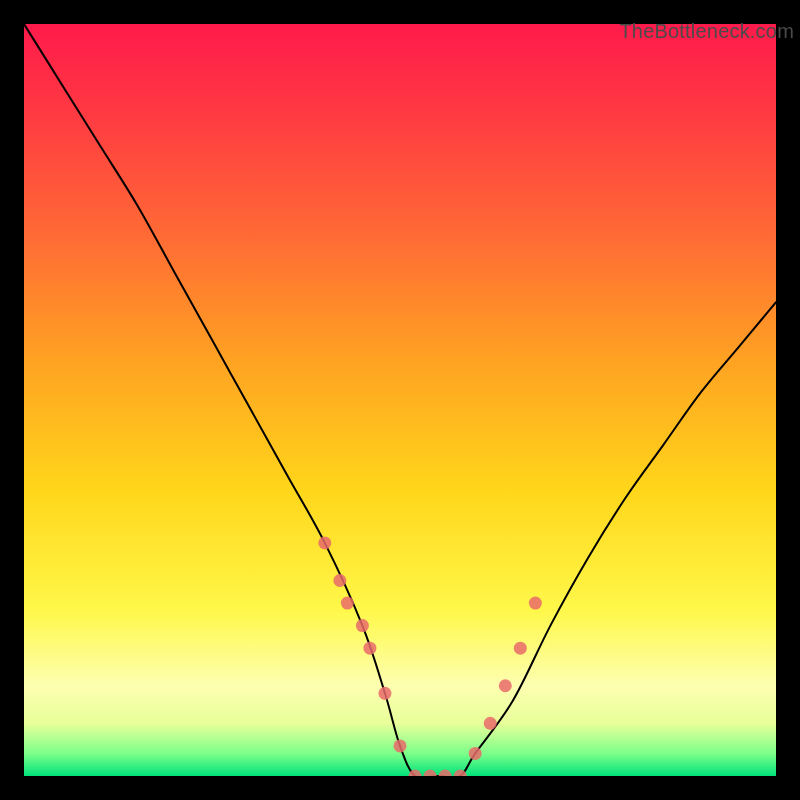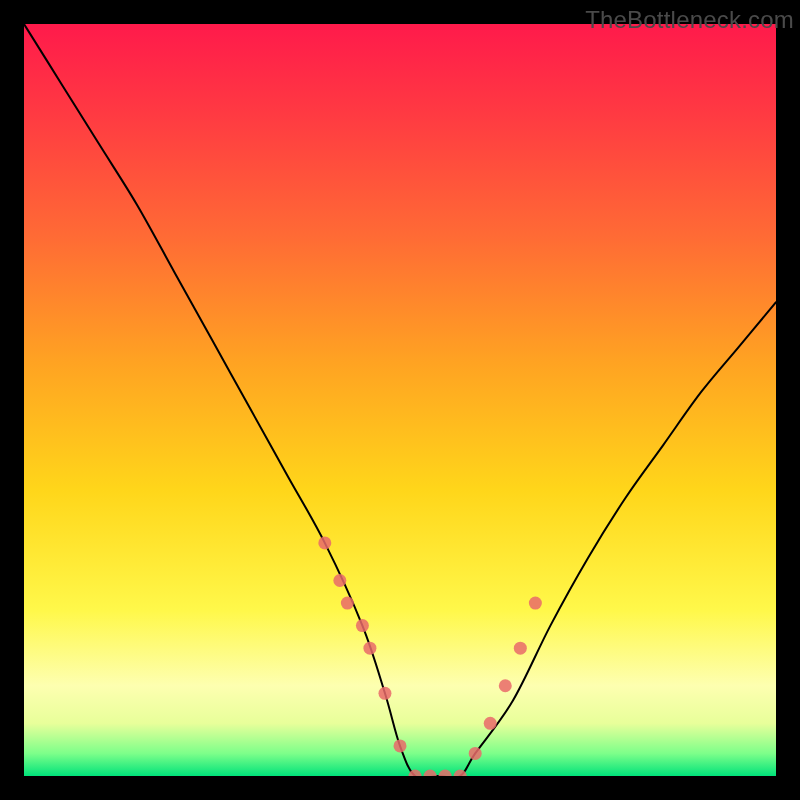--- a/index.html
+++ b/index.html
@@ -31,24 +31,24 @@
       #ffd61a 62%,
       #fff84a 78%,
       #fdffb0 88%,
       #e8ff9a 93%,
       #7dff8a 97%,
       #00e27a 100%
     );
   }
   .watermark {
     position: absolute;
-    top: 6px;
+    top: 20px;
     right: 6px;
     color: #4a4a4a;
-    font-size: 24px;
+    font-size: 20px;
     font-weight: 500;
     letter-spacing: 0.2px;
     z-index: 10;
     user-select: none;
   }
   svg.curve {
     position: absolute;
     inset: 0;
     width: 752px;
     height: 752px;

